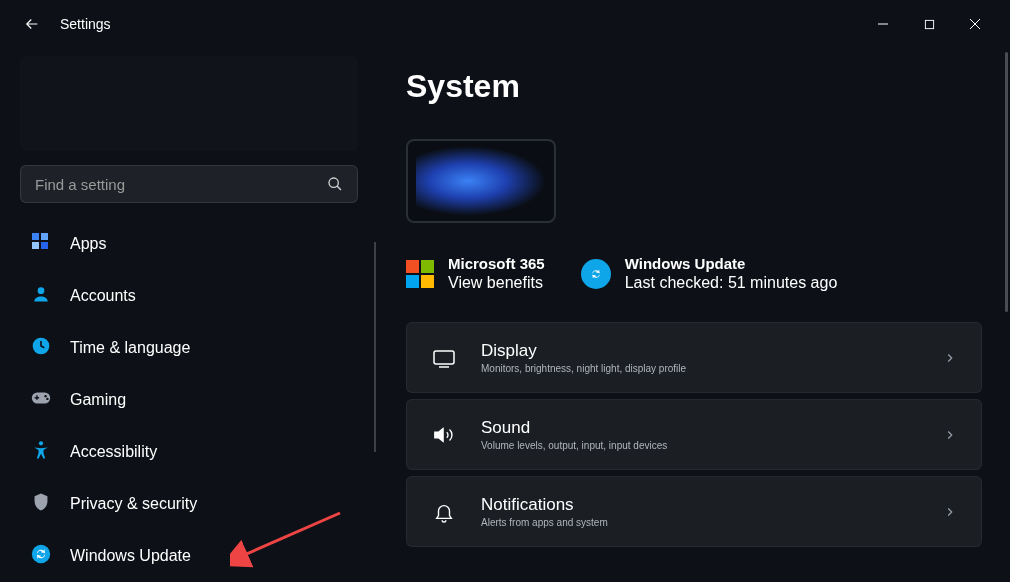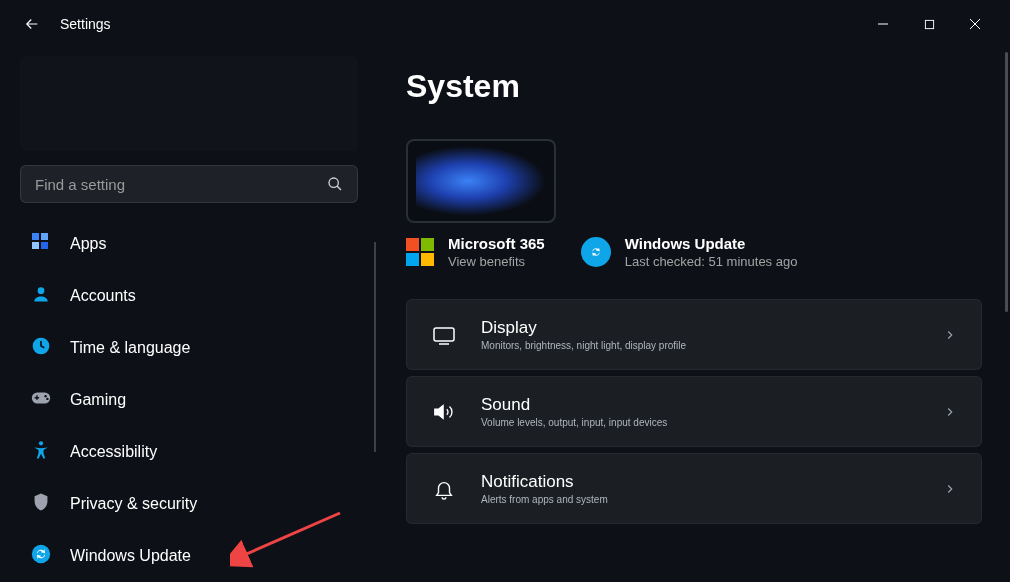--- a/index.html
+++ b/index.html
@@ -25,28 +25,28 @@
     .nav-label { font-size: 16px; }
     
     .scroll-mark { position: absolute; right: 2px; top: 194px; width: 2px; height: 210px; background: rgba(255,255,255,0.2); }
     
     .content { flex: 1; padding: 0 28px 0 28px; position: relative; overflow: hidden; }
     .page-title { font-size: 32px; font-weight: 600; margin-top: 20px; margin-bottom: 34px; }
     
     .device-preview { width: 150px; height: 84px; background: #0a0e14; border: 2px solid #2a2f36; border-radius: 8px; display: flex; align-items: center; justify-content: center; overflow: hidden; }
     .wallpaper-abstract { width: 130px; height: 70px; background: radial-gradient(ellipse at 40% 50%, #3b82f6 0%, #1e40af 35%, #0a0e14 70%); border-radius: 4px; }
     
-    .status-row { display: flex; gap: 36px; margin-top: 12px; margin-bottom: 30px; }
+    .status-row { display: flex; gap: 36px; margin-top: 32px; margin-bottom: 30px; }
     .status-chip { display: flex; gap: 14px; align-items: center; }
     .status-icon-ms { width: 28px; height: 28px; display: grid; grid-template: 1fr 1fr / 1fr 1fr; gap: 2px; }
     .ms-q { width: 100%; height: 100%; }
     .status-icon-update { width: 30px; height: 30px; background: #0ea5e9; border-radius: 50%; display: flex; align-items: center; justify-content: center; }
     .status-texts { display: flex; flex-direction: column; gap: 2px; }
     .status-title { font-size: 15px; font-weight: 600; }
-    .status-sub { font-size: 13px; color: #a3a3a3; }
+    .status-sub { font-size: 16px; color: #ffffff; }
     
     .settings-cards { display: flex; flex-direction: column; gap: 6px; }
     .card { background: rgba(255,255,255,0.06); border: 1px solid rgba(255,255,255,0.05); border-radius: 6px; padding: 18px 24px; display: flex; align-items: center; gap: 24px; cursor: pointer; }
     .card-icon { width: 26px; height: 26px; display: flex; align-items: center; justify-content: center; flex-shrink: 0; }
     .card-texts { flex: 1; }
     .card-title { font-size: 17px; font-weight: 500; }
     .card-sub { font-size: 10px; color: #b0b5bd; margin-top: 2px; }
     .chevron { color: #9ca3af; }
     
     .content-scroll { position: absolute; right: 2px; top: 4px; width: 3px; height: 260px; background: rgba(255,255,255,0.25); border-radius: 2px; }

